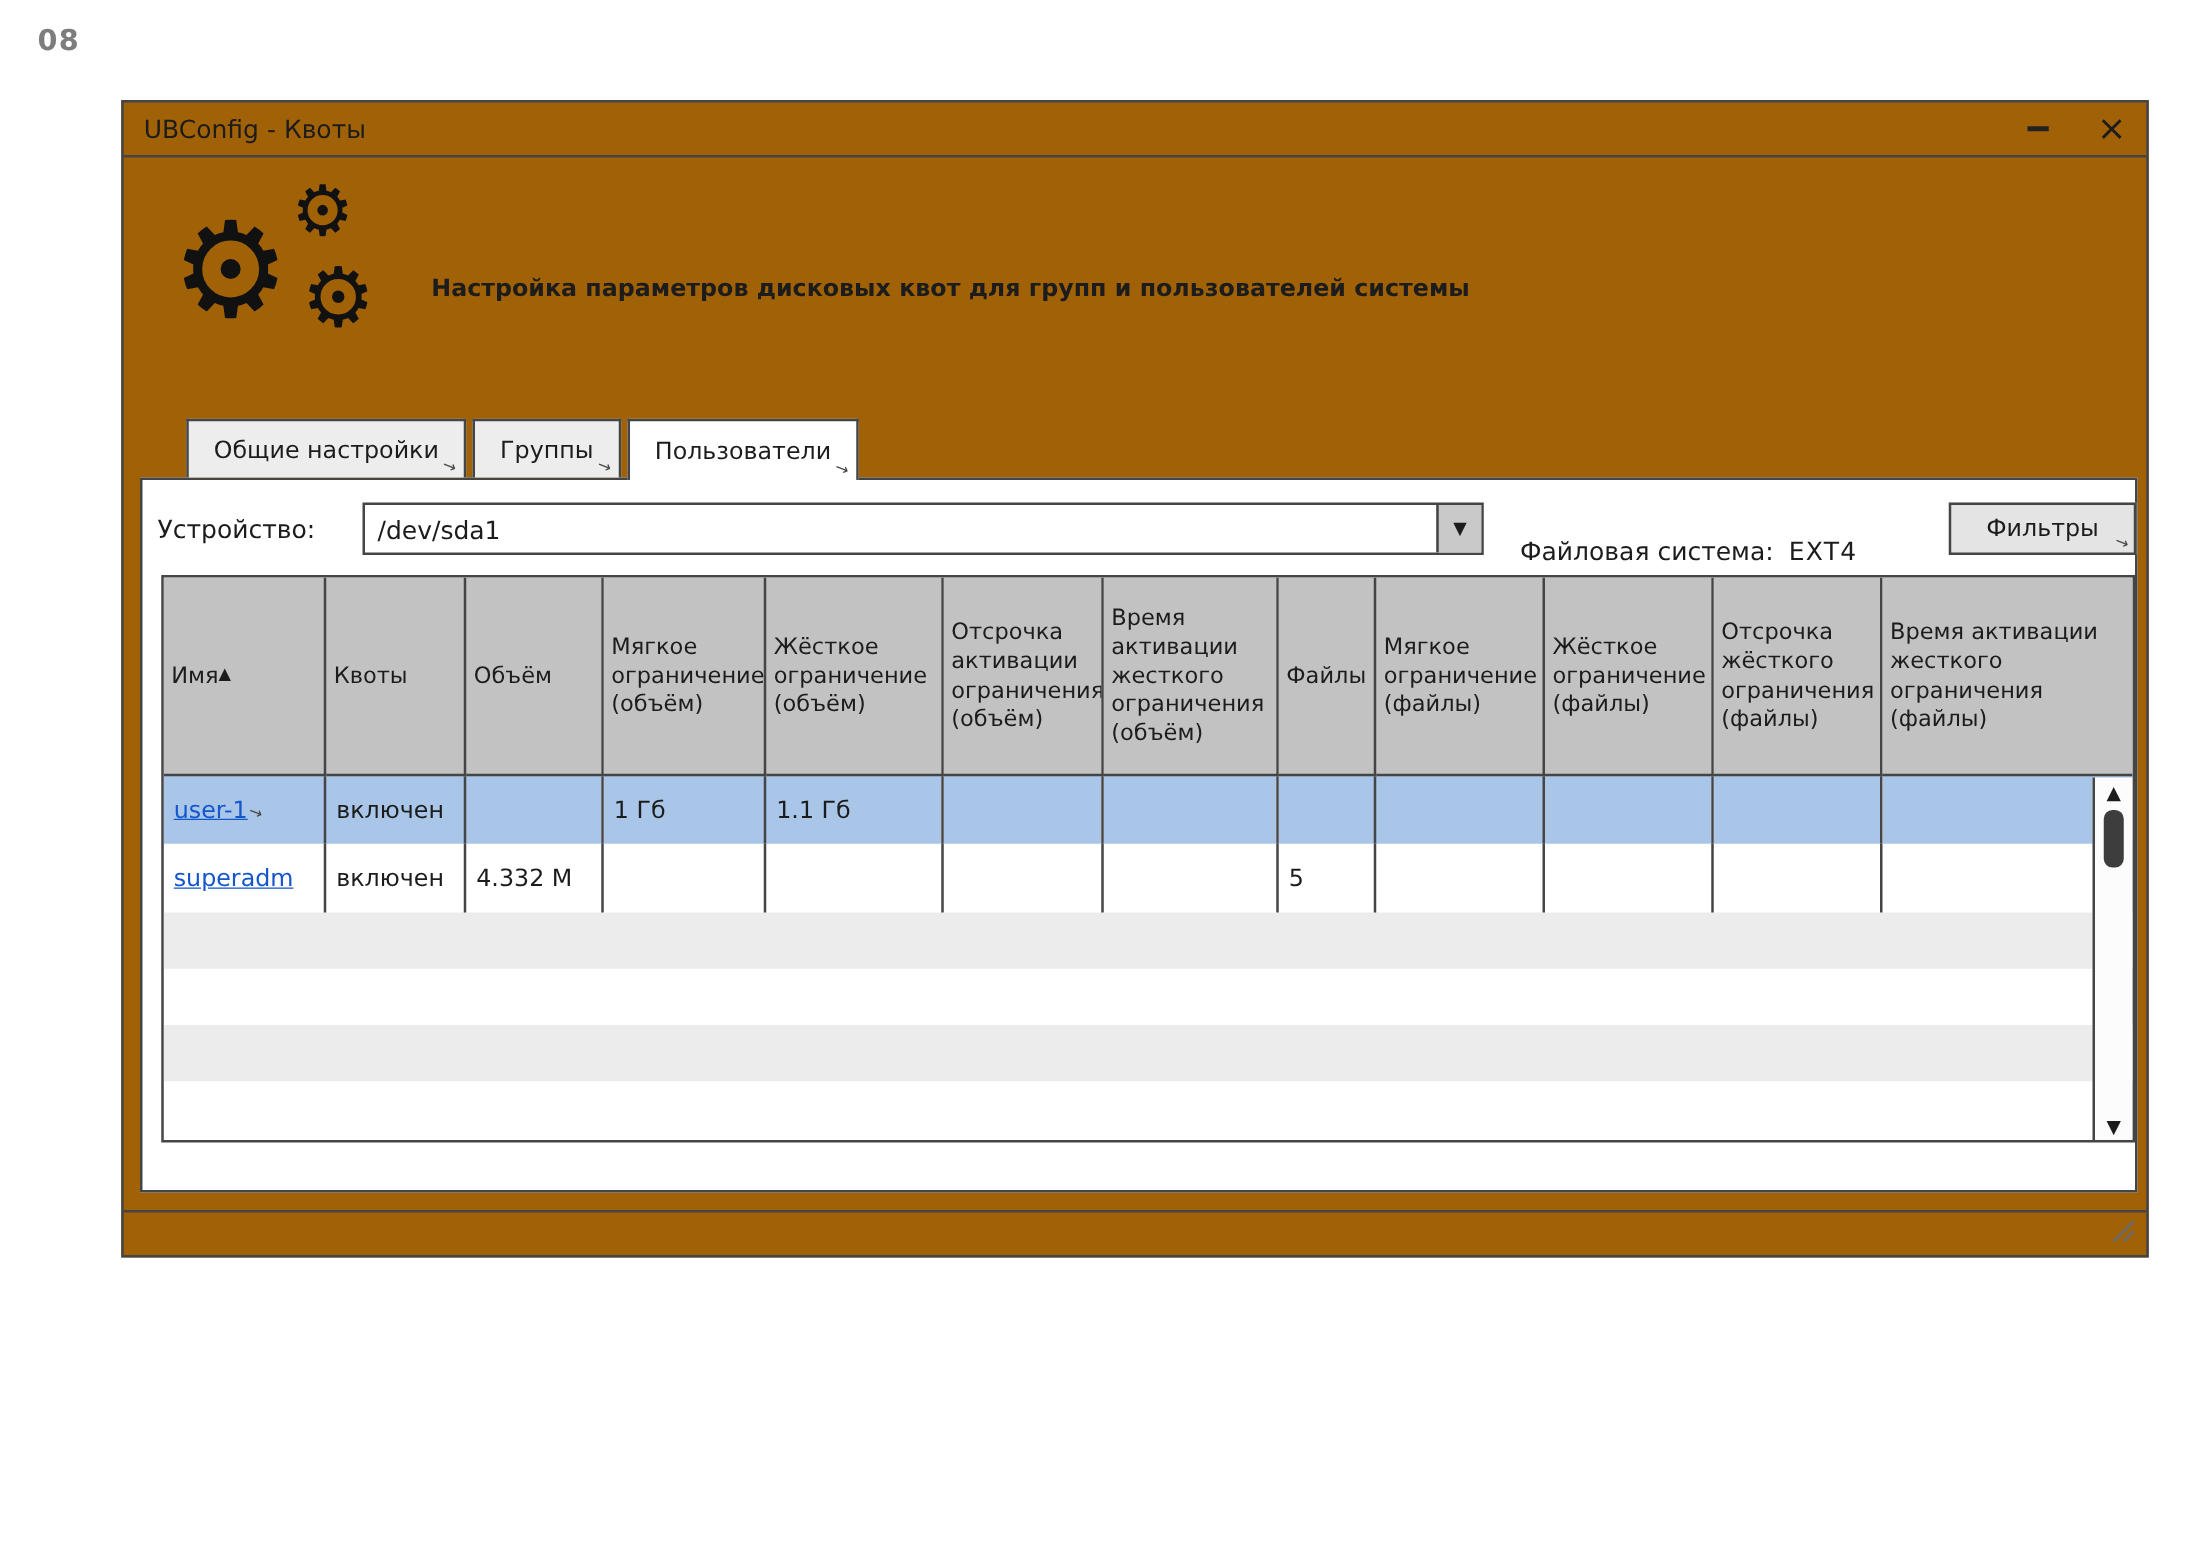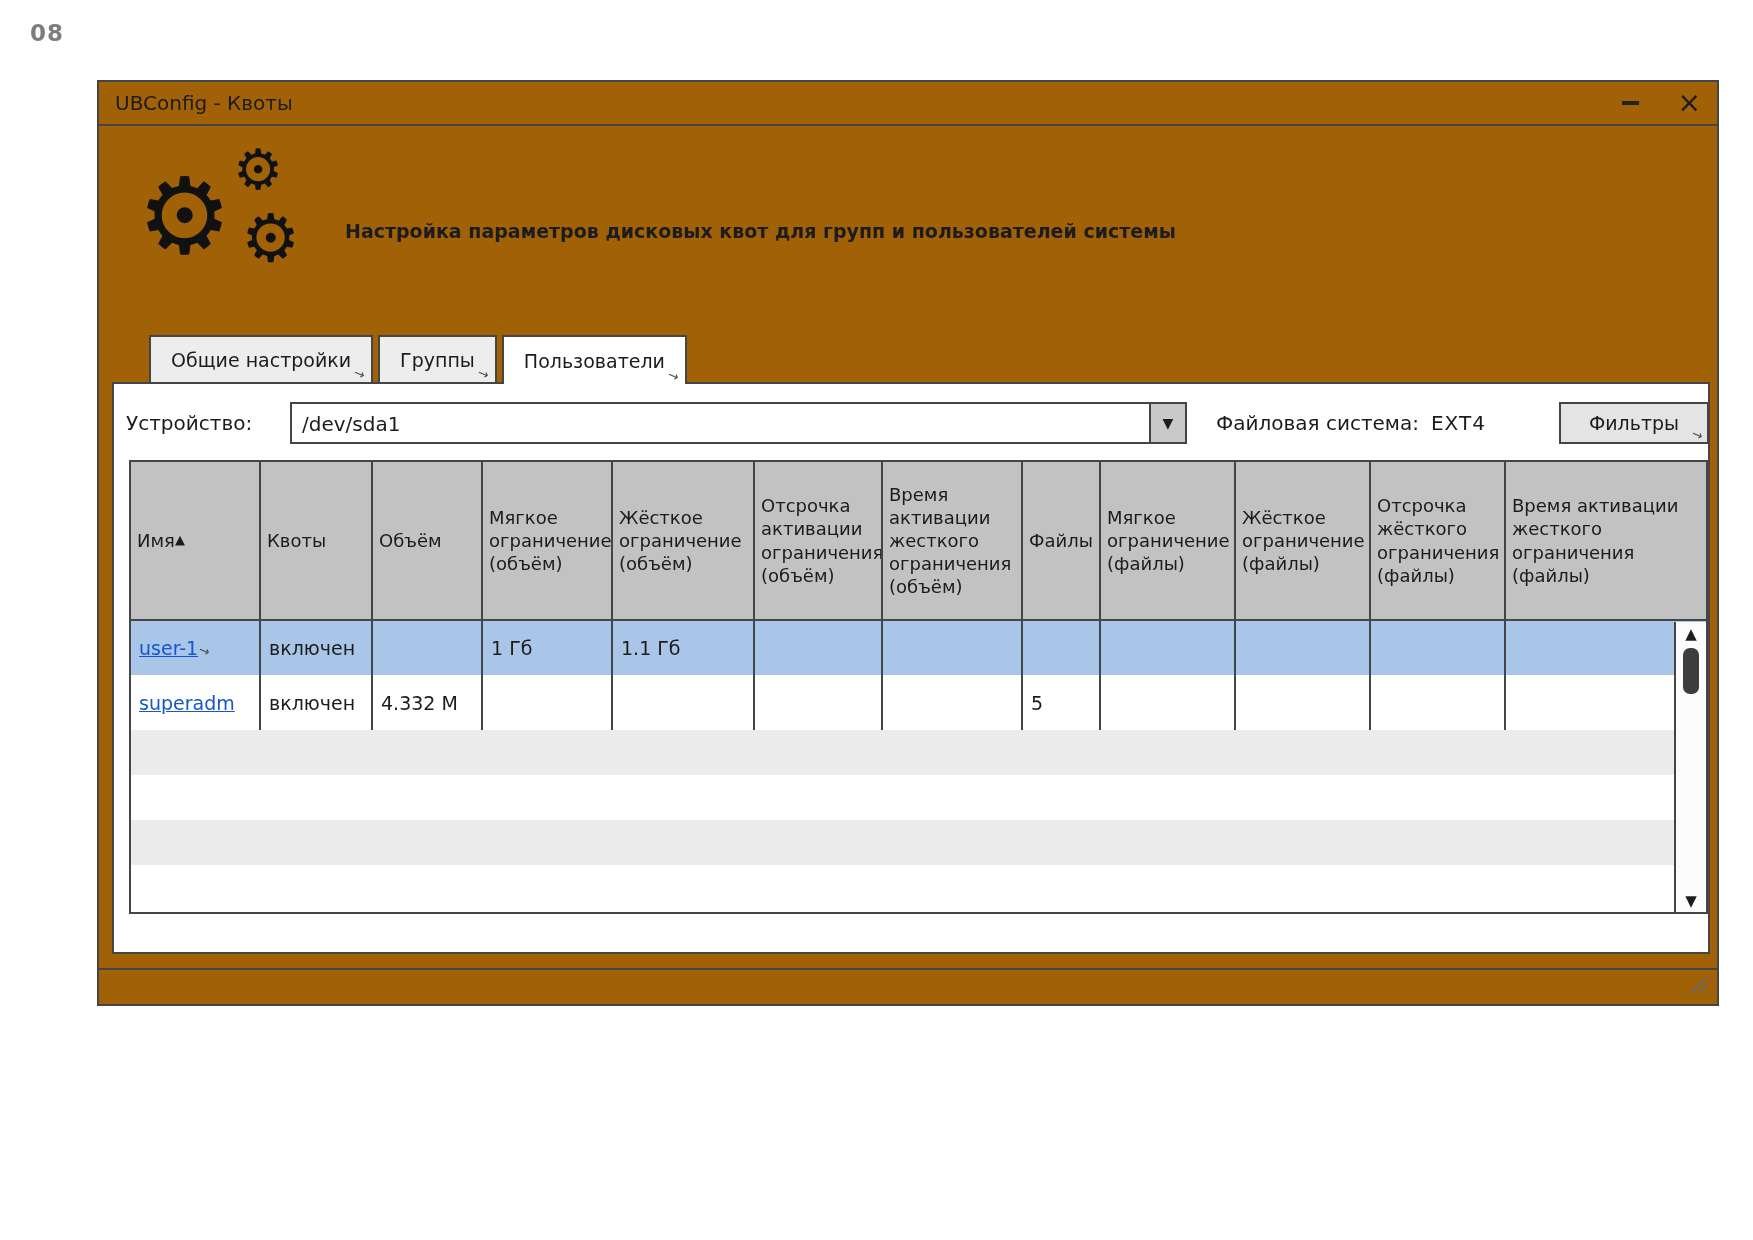--- a/index.html
+++ b/index.html
@@ -57,21 +57,21 @@
   .combo {
     position:absolute; left:176px; top:18px; width:897px; height:42px;
     border:2px solid #454545; background:#fff; cursor:pointer;
   }
   .combo-value { position:absolute; left:10px; top:8px; font-size:20px; }
   .combo-btn {
     position:absolute; right:0; top:0; bottom:0; width:36px; background:#c9c9c9;
     border-left:2px solid #454545; display:flex; align-items:center; justify-content:center;
     font-size:14px; cursor:pointer;
   }
-  .fs { position:absolute; left:1102px; top:27px; font-size:20px; white-space:nowrap; }
+  .fs { position:absolute; left:1102px; top:45px; font-size:20px; white-space:nowrap; }
   .fs-value { margin-left:12px; letter-spacing:1px; }
   .filters-btn {
     position:absolute; left:1445px; top:18px; width:150px; height:42px;
     border:2px solid #454545; background:#e4e4e4; font-size:19px;
     display:flex; align-items:center; justify-content:center; cursor:pointer;
   }
   .filters-btn .link-arrow { position:absolute; right:4px; bottom:1px; }
   
   .tablewrap {
     position:absolute; left:15px; top:76px; width:1579px; height:454px;

